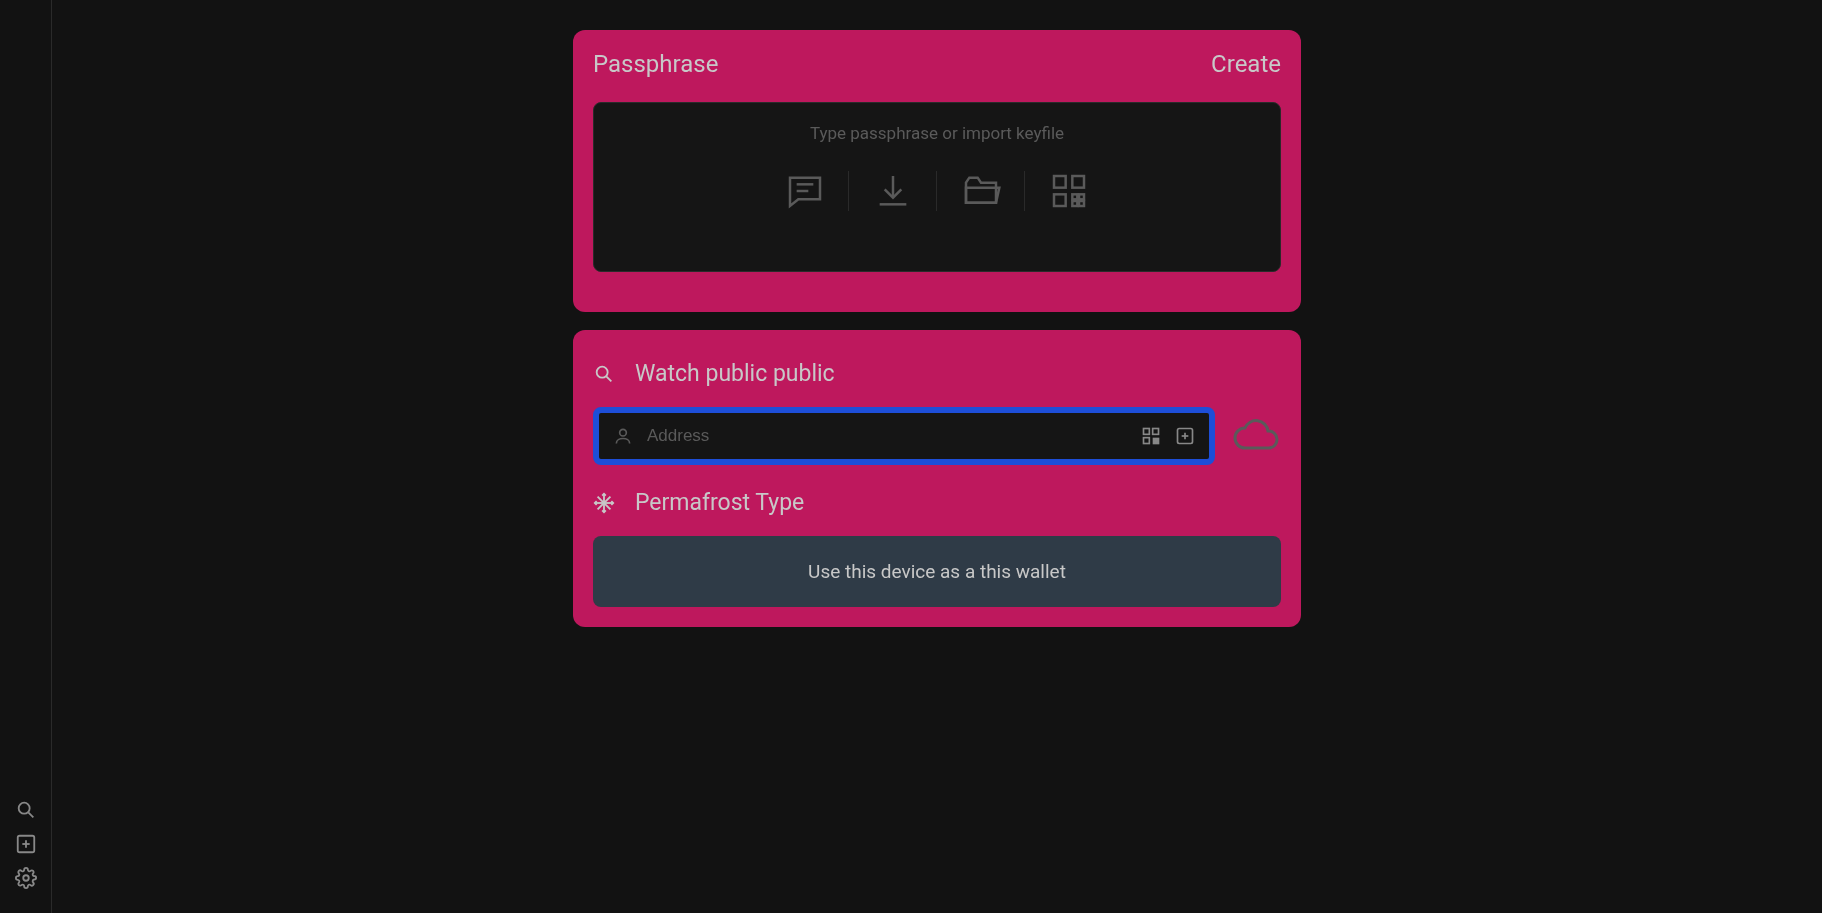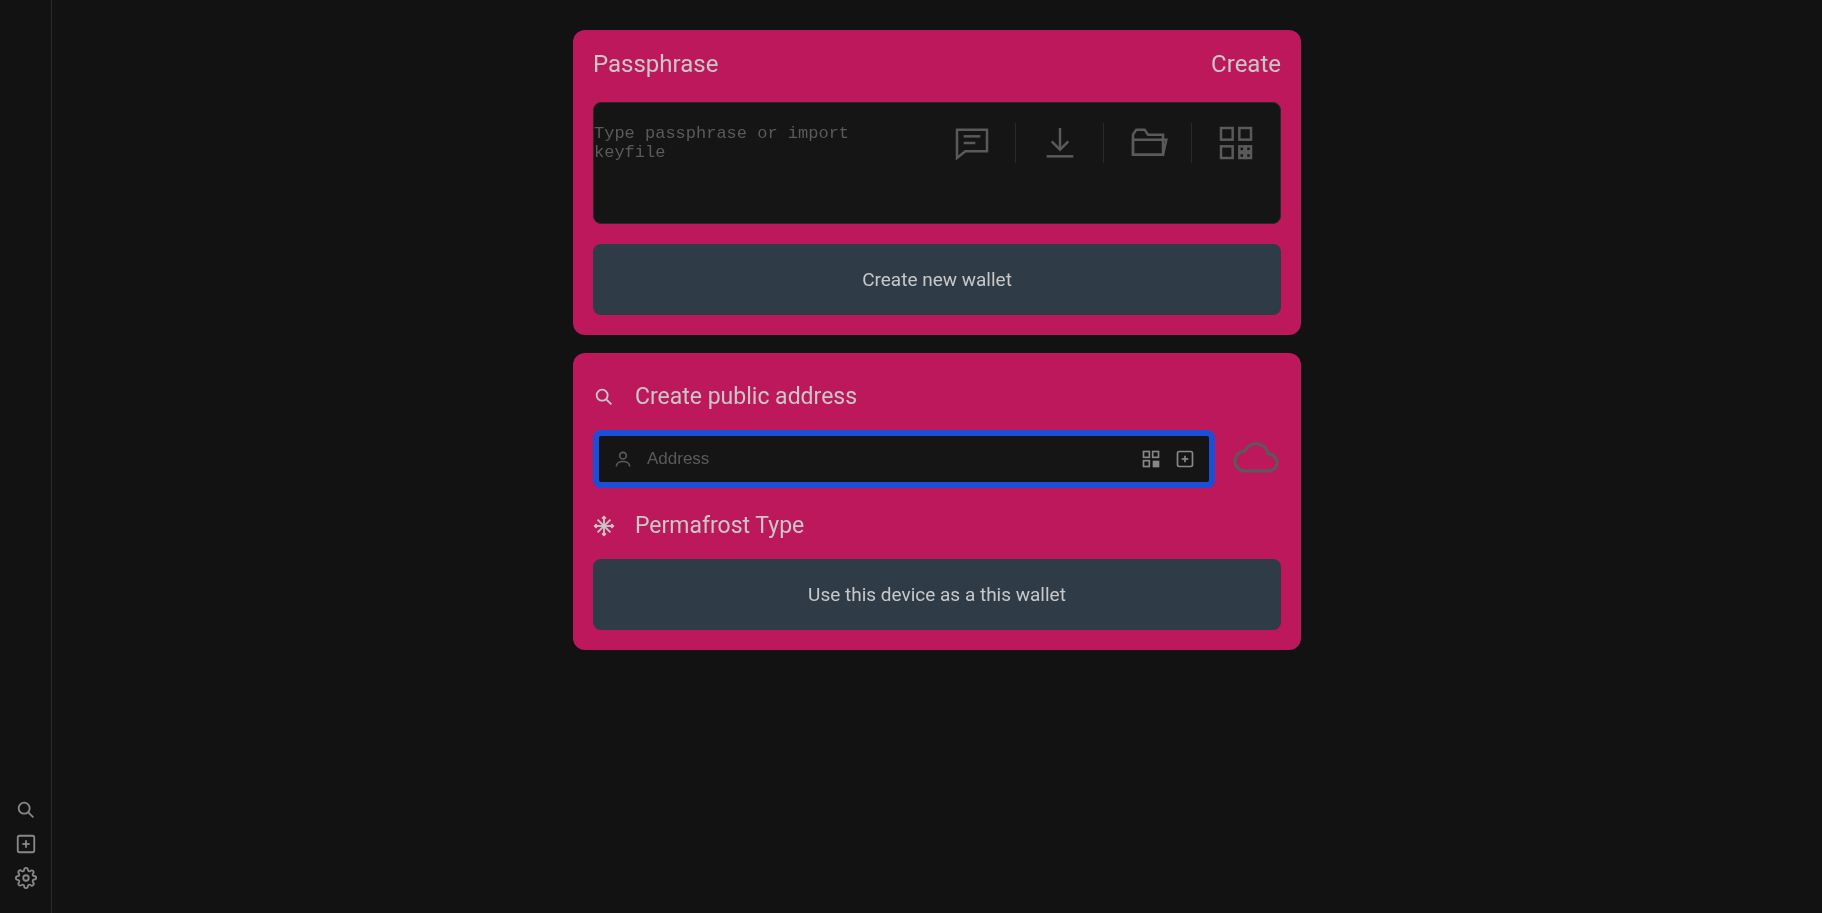--- a/index.html
+++ b/index.html
@@ -75,25 +75,24 @@
   color: #c8c8c8;
   cursor: pointer;
 }
 
 .passphrase-area {
   background: #151515;
   border: 1px solid #2a2a2a;
   border-radius: 8px;
   padding: 20px 0 60px 0;
   display: flex;
-  flex-direction: row;
+  flex-direction: column;
   align-items: center;
   gap: 28px;
   margin-bottom: 20px;
-  font-family: Liberation Mono, monospace;
 }
 
 .placeholder-text {
   color: #5a5a5a;
   font-size: 17px;
 }
 
 .icon-row {
   display: flex;
   gap: 0;
@@ -248,32 +247,31 @@
                 <rect x="3" y="14" width="7" height="7"></rect>
                 <rect x="14" y="14" width="3" height="3"></rect>
                 <rect x="18" y="18" width="3" height="3"></rect>
                 <rect x="14" y="18" width="3" height="3"></rect>
                 <rect x="18" y="14" width="3" height="3"></rect>
               </svg>
           </div>
         </div>
       </div>
 
-      <div class="big-button">Create new wallet</div>
     </div>
 
     <div class="card">
       <div class="section-row first">
         <div class="section-icon">
           <svg viewBox="0 0 24 24" fill="none" stroke="currentColor" stroke-width="2">
               <circle cx="10" cy="10" r="6"></circle>
               <line x1="20" y1="20" x2="14.5" y2="14.5"></line>
             </svg>
         </div>
-        <div class="section-title">Create public address</div>
+        <div class="section-title">Watch public public</div>
       </div>
 
       <div class="address-row">
         <div class="address-input-wrap">
           <div class="input-leading-icon">
             <svg viewBox="0 0 24 24" fill="none" stroke="currentColor" stroke-width="2">
                 <circle cx="12" cy="8" r="4"></circle>
                 <path d="M4 21c0-4 4-6 8-6s8 2 8 6"></path>
               </svg>
           </div>

